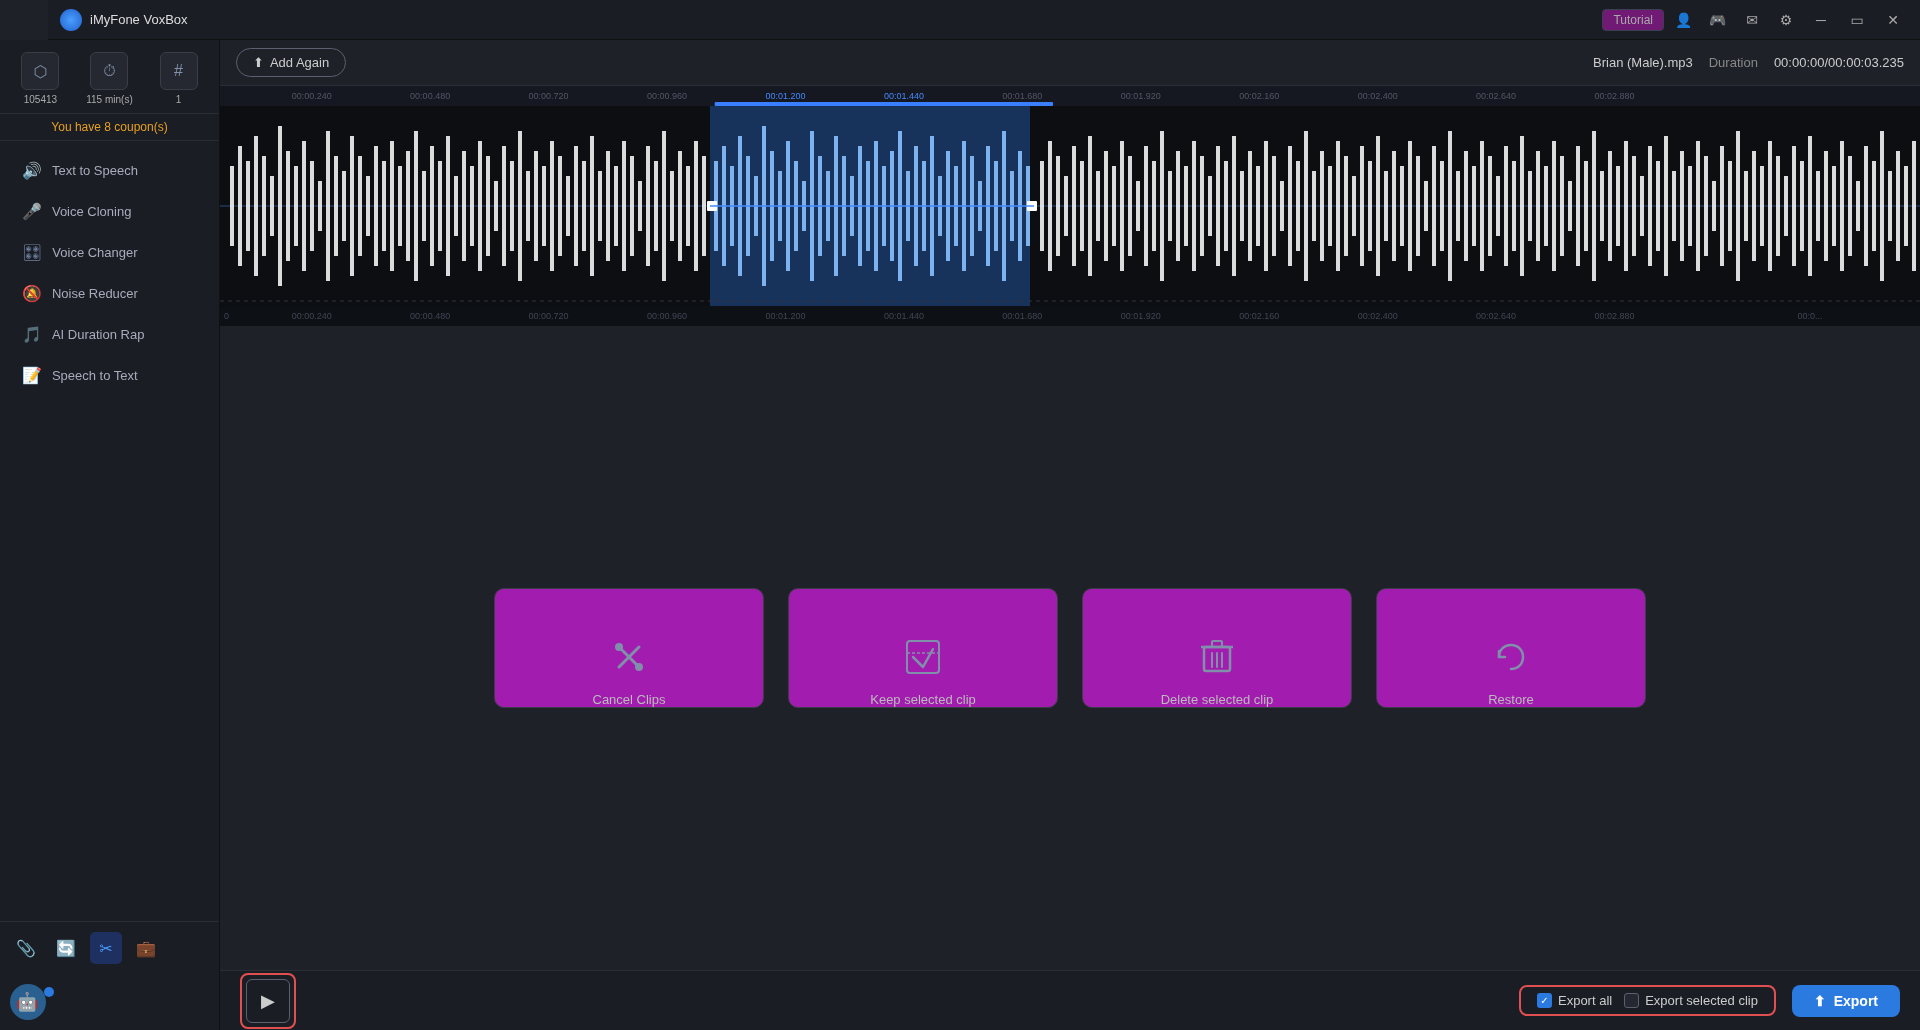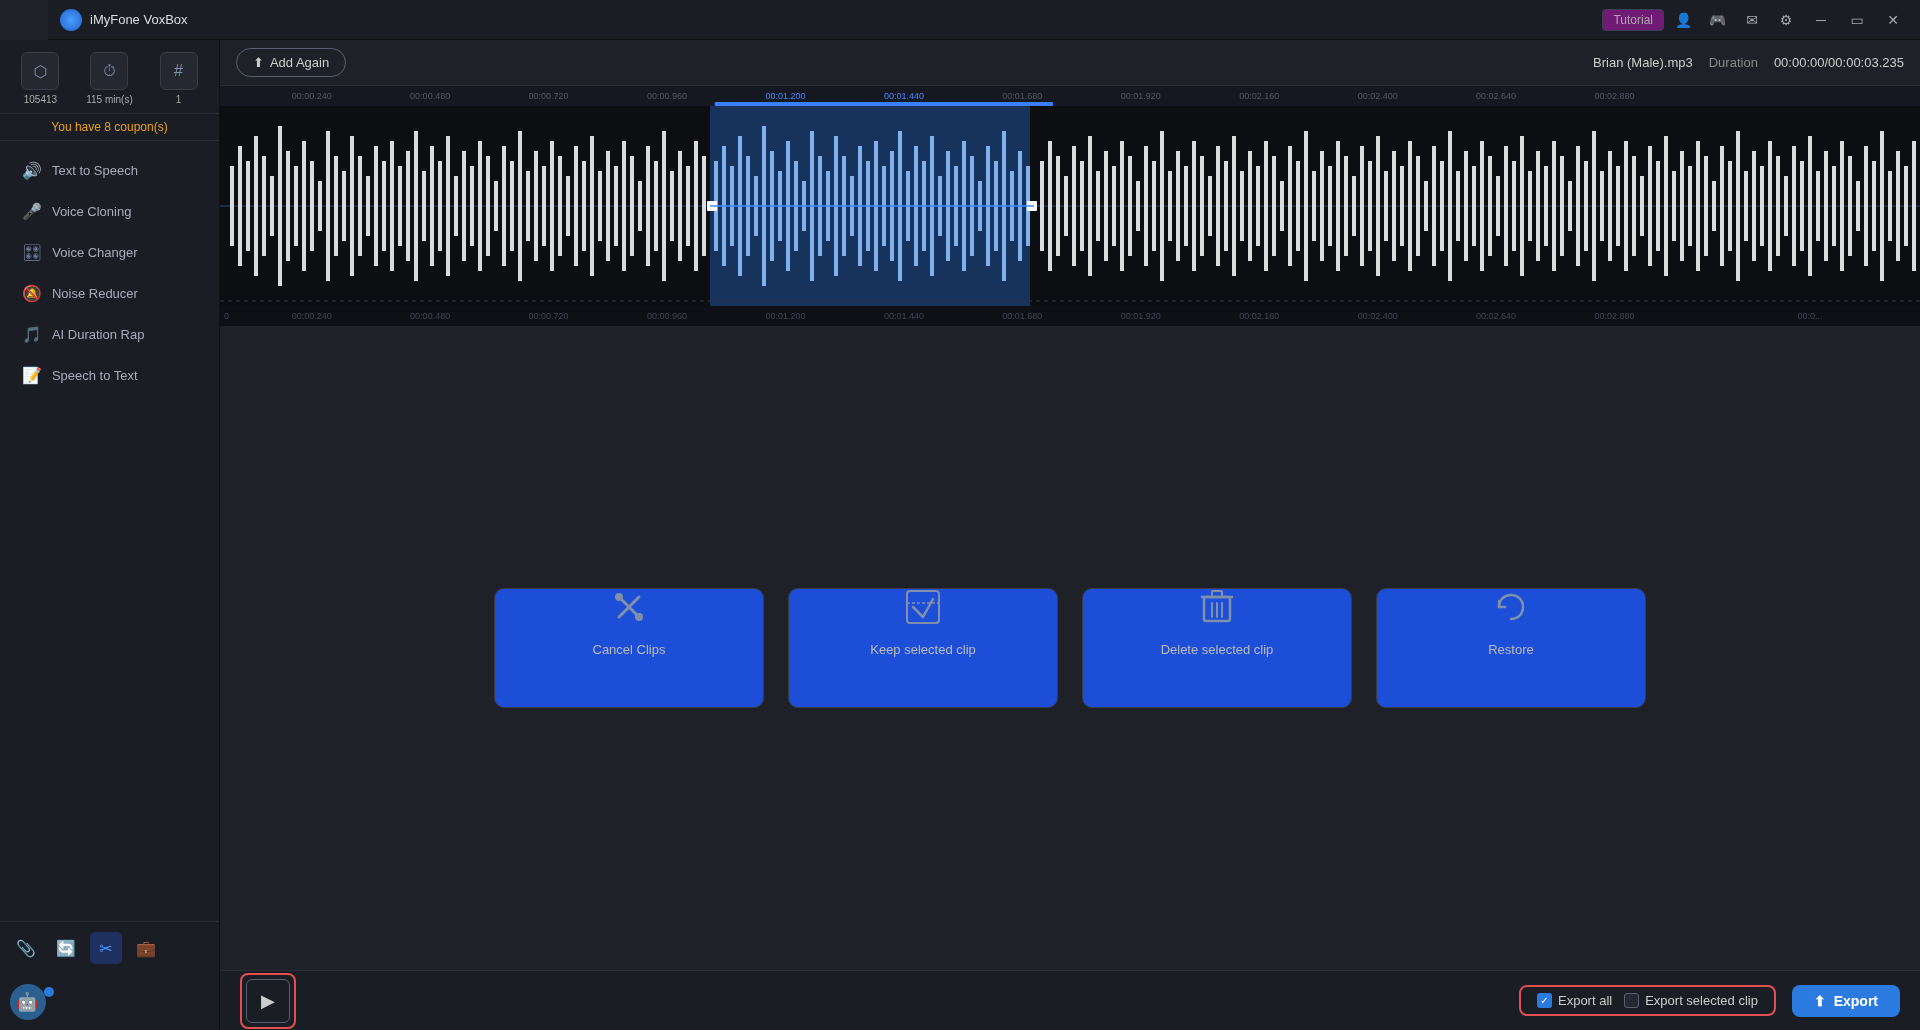--- a/index.html
+++ b/index.html
@@ -242,27 +242,27 @@
       flex: 1;
       display: flex;
       align-items: center;
       justify-content: center;
       gap: 24px;
       padding: 20px;
     }
     .action-card {
       width: 270px;
       height: 120px;
-      background: #1d4ed8;
+      background: #a21caf;
       border: 1px solid #3a3d45;
       border-radius: 10px;
       display: flex;
       flex-direction: column;
       align-items: center;
-      justify-content: flex-start;
+      justify-content: flex-end;
       gap: 10px;
       cursor: pointer;
       transition: background 0.15s;
     }
     .action-card-icon { font-size: 28px; color: #8090aa; }
     .action-card-label { font-size: 13px; color: #bbb; }
 
     
     .bottom-bar {
       height: 60px;

